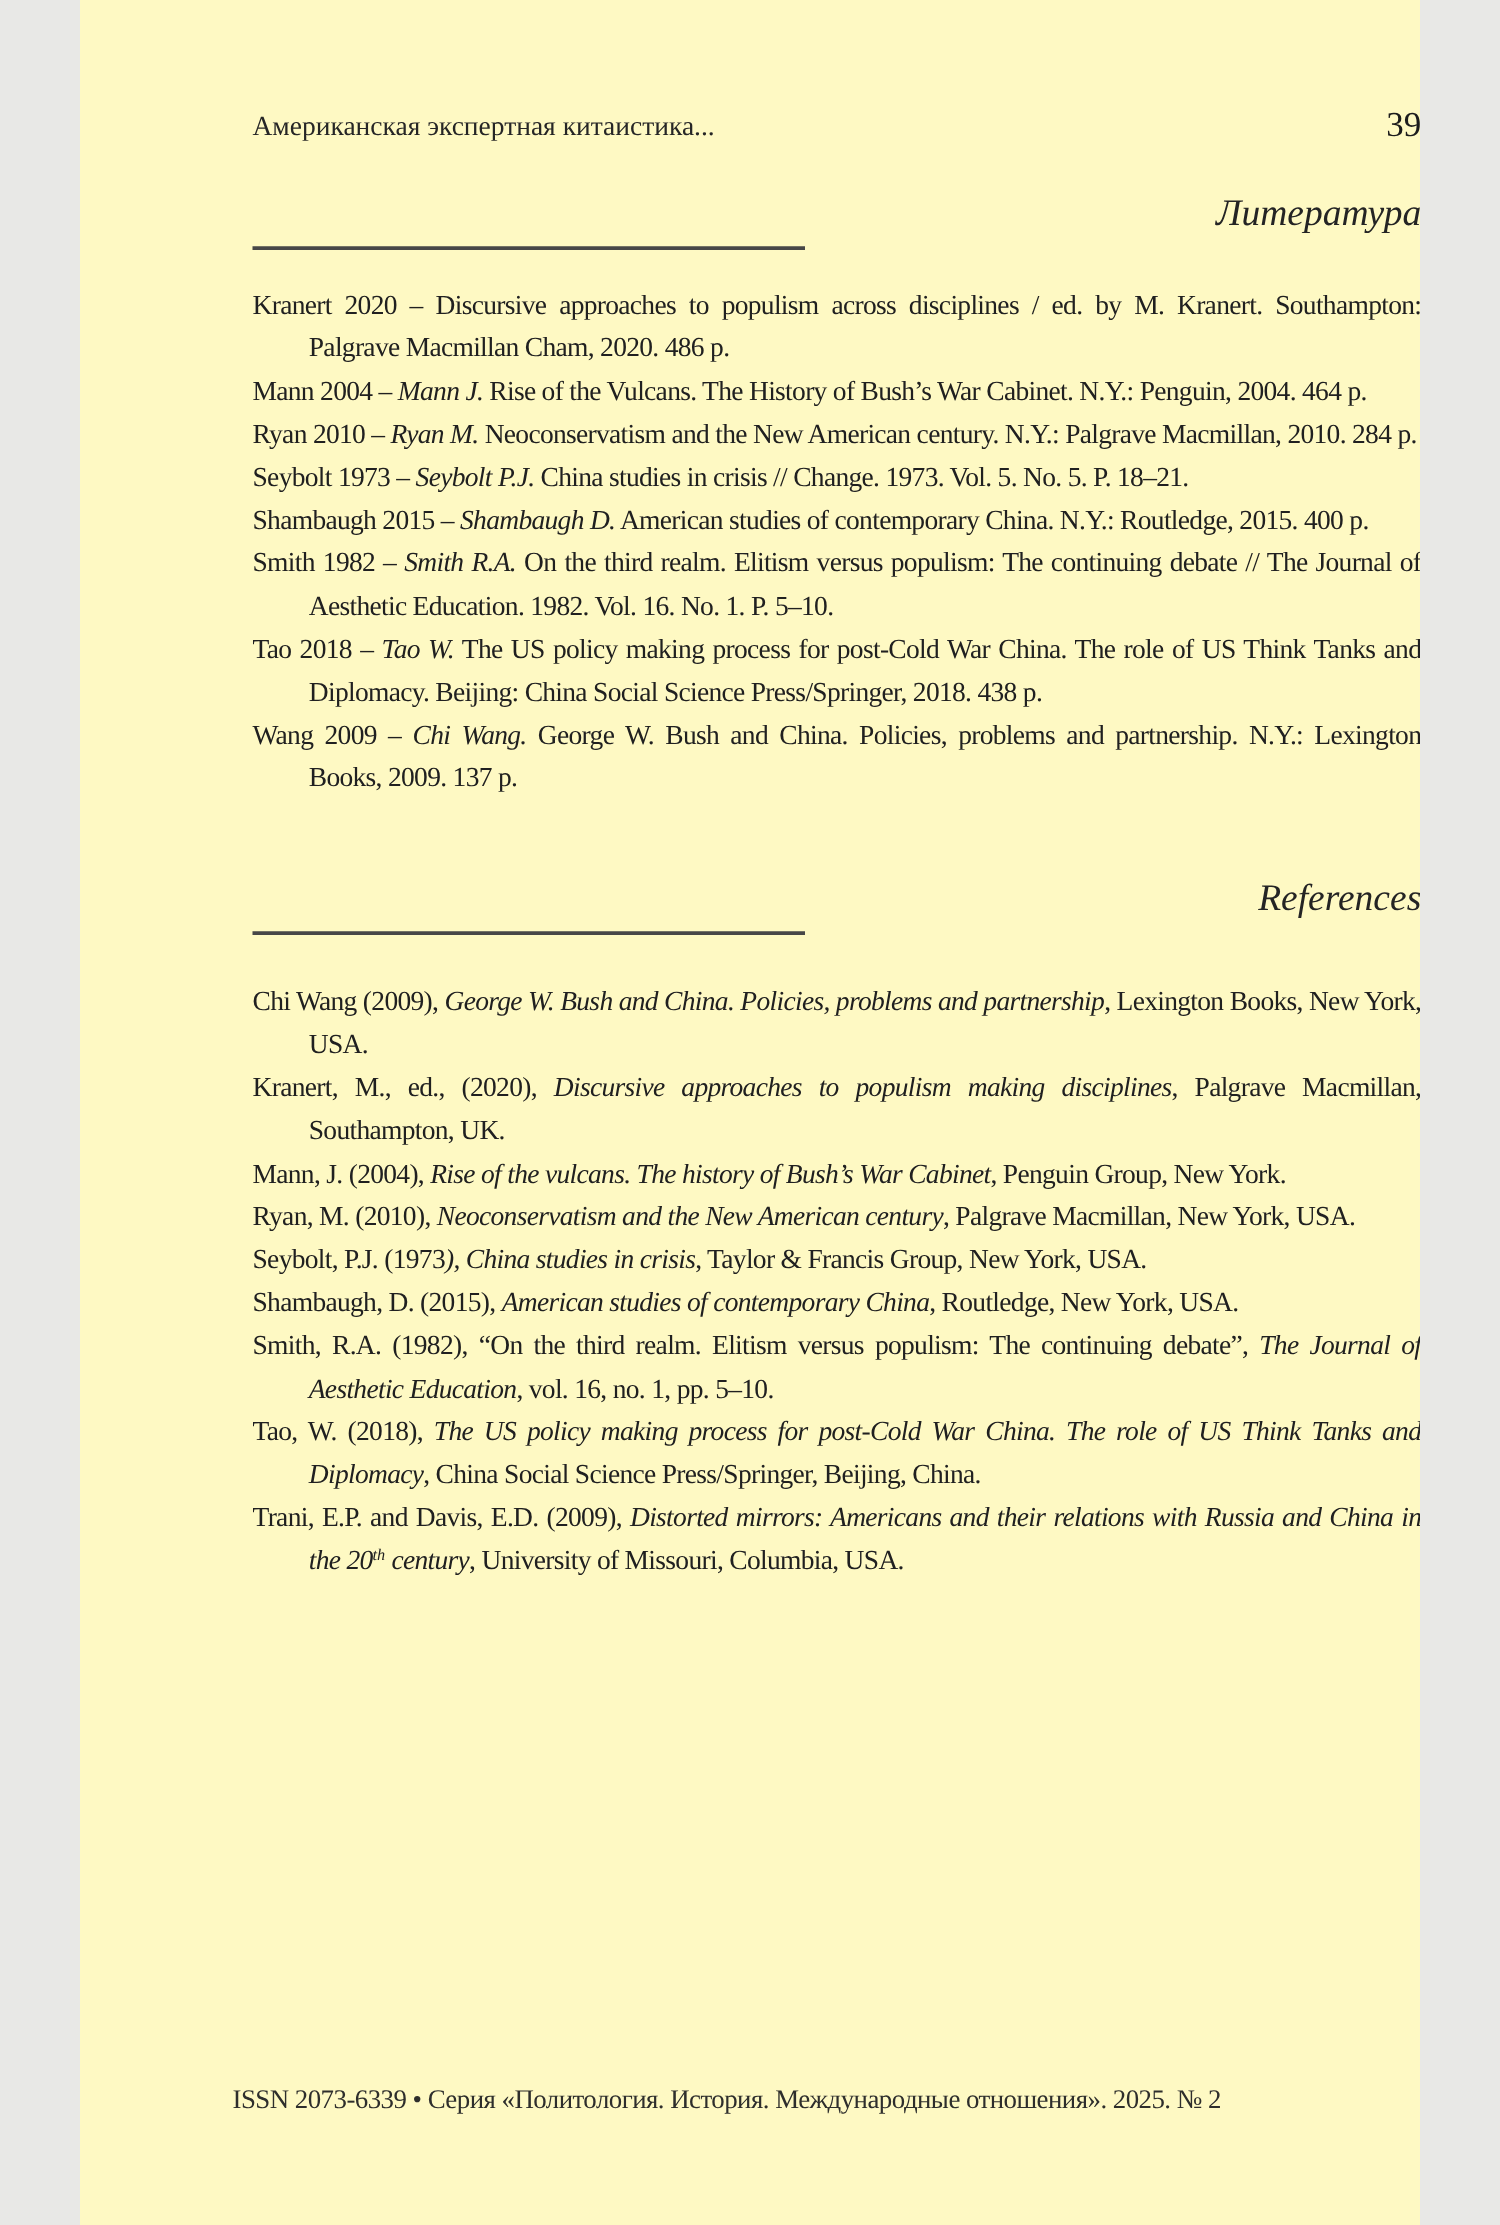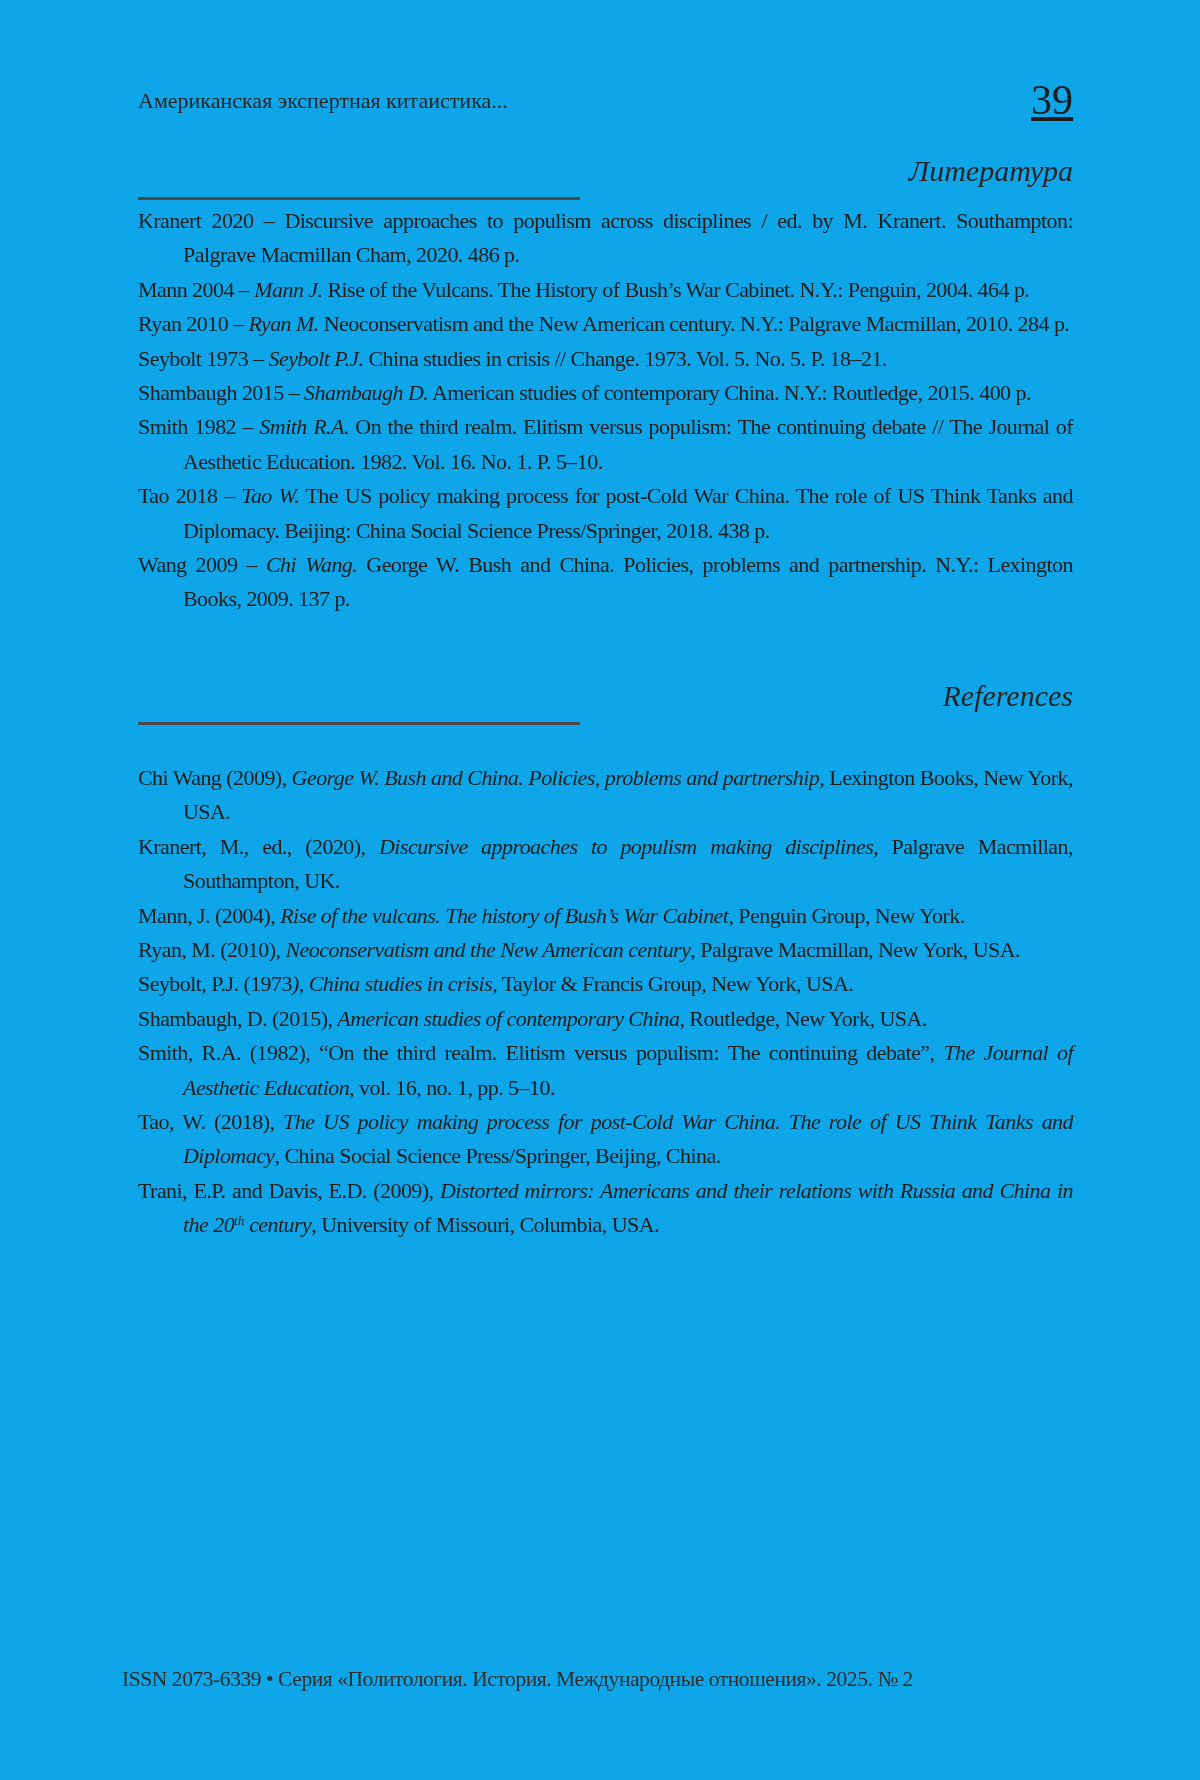--- a/index.html
+++ b/index.html
@@ -1,65 +1,64 @@
 <!DOCTYPE html>
 <html lang="ru"><head>
 <meta charset="utf-8">
 <style>
   html, body { margin: 0; padding: 0; }
   body { background: #e8e8e6; }
   .page {
     position: relative;
-    width: 1200px;
+    width: 1072px;
     height: 1780px;
     margin: 0 auto;
-    background: #0ea5e9;
+    background: #fef9c3;
     font-family: "Liberation Serif", "DejaVu Serif", serif;
     color: #202020;
     overflow: hidden;
   }
   .content {
     position: absolute;
     left: 138px;
     top: 0;
     width: 935px;
     padding-top: 85px;
   }
   .running-header {
     display: flex;
     justify-content: space-between;
     align-items: flex-end;
     font-size: 22px;
     line-height: 30px;
     color: #262626;
   }
   .page-number {
-    font-size: 42px;
+    font-size: 28px;
     line-height: 31px;
     color: #1c1c1c;
-    text-decoration: underline;
   }
   .section-heading {
     font-style: italic;
     font-weight: normal;
     font-size: 30px;
     line-height: 34px;
     margin: 38px 0 0 0;
     color: #242424;
     text-align: right;
   }
   .section-heading.refs { margin-top: 62px; }
   .heading-rule {
     width: 442px;
     height: 3px;
     background: #474747;
     margin-top: 9px;
   }
   .entries {
-    margin-top: 4px;
+    margin-top: 27px;
     font-size: 22px;
     line-height: 34.4px;
     letter-spacing: -0.025em;
     text-align: justify;
   }
   .entries.refs { margin-top: 36px; }
   .entry {
     margin: 0;
     padding-left: 45px;
     text-indent: -45px;

